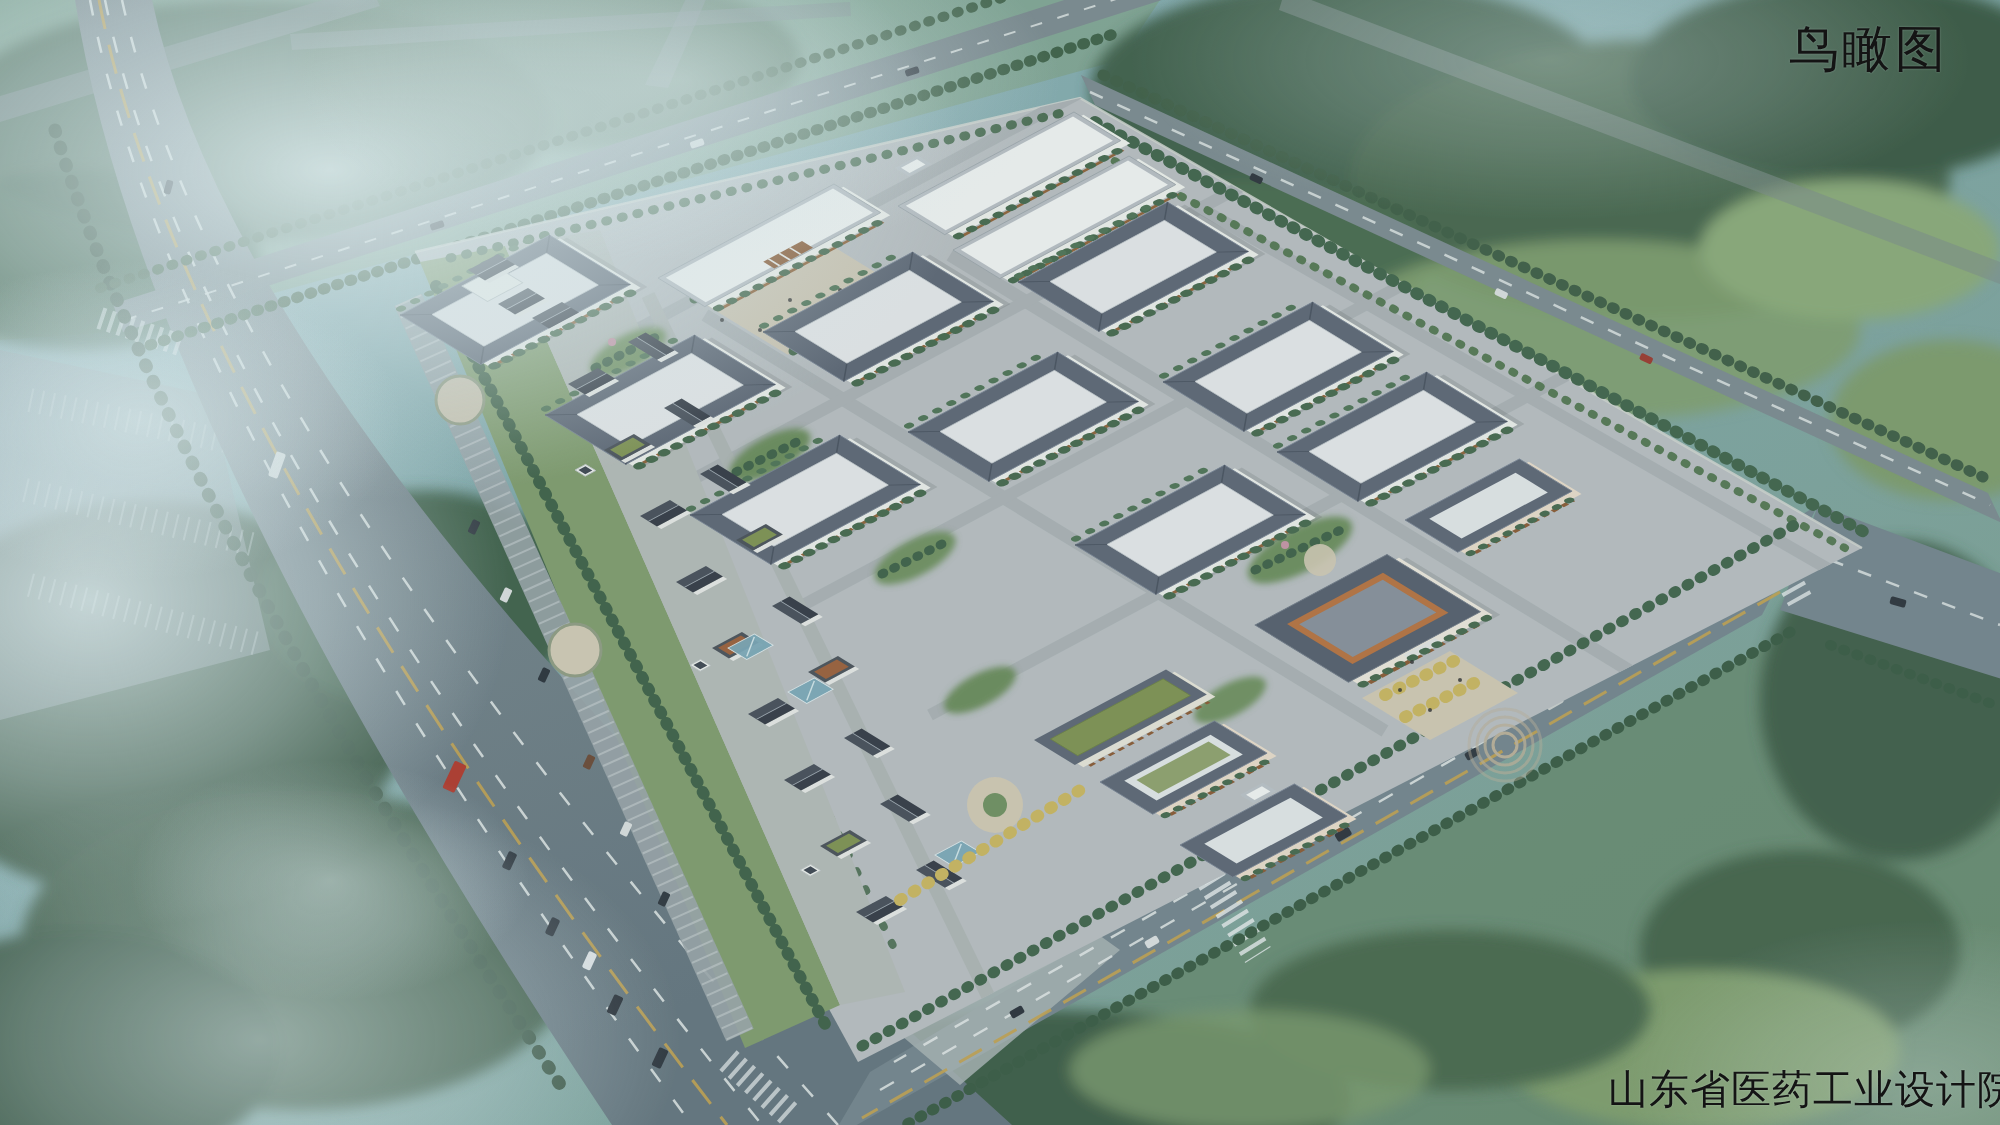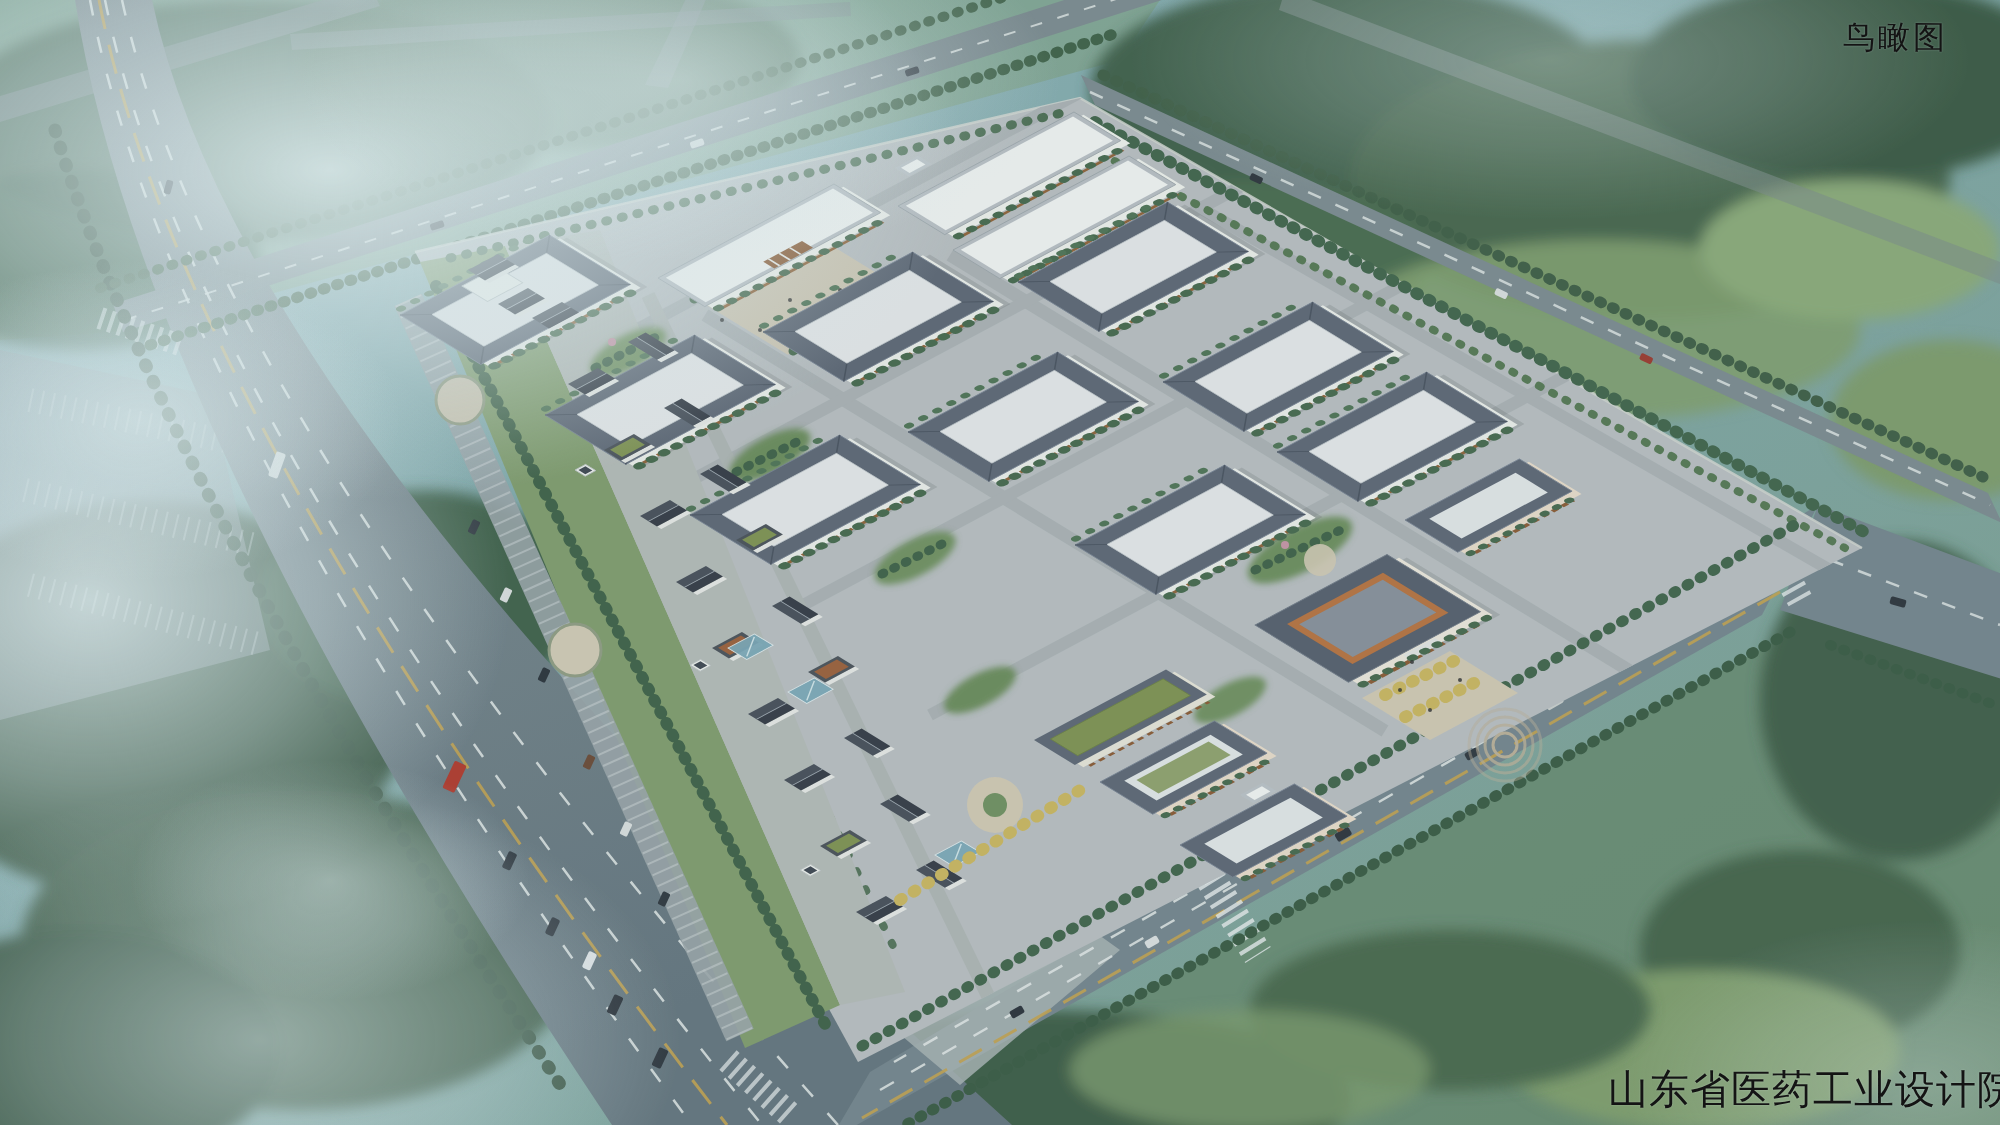--- a/index.html
+++ b/index.html
@@ -1,21 +1,21 @@
 <!DOCTYPE html>
 <html><head>
 <meta charset="utf-8">
 <style>
   html,body{margin:0;padding:0;background:#7fa3a8;}
   #stage{position:relative;width:2000px;height:1125px;overflow:hidden;
          font-family:"Liberation Sans",sans-serif;}
   #stage svg{position:absolute;left:0;top:0;}
   .label{position:absolute;color:#141414;font-family:"Liberation Sans",sans-serif;
          white-space:nowrap;text-shadow:0 0 2px rgba(220,235,238,.35);}
-  #view-title{right:52px;top:16px;font-size:32px;letter-spacing:3px;}
+  #view-title{right:52px;top:16px;font-size:50px;letter-spacing:3px;}
   #credit{left:1608px;top:1062px;font-size:40px;letter-spacing:1px;}
 </style>
 </head>
 <body>
 
 <div id="stage">
 <svg width="2000" height="1125" viewBox="0 0 2000 1125">
 <defs>
   <linearGradient id="bgG" x1="0" y1="0" x2="1" y2="1">
     <stop offset="0" stop-color="#8fb3b9"></stop>

